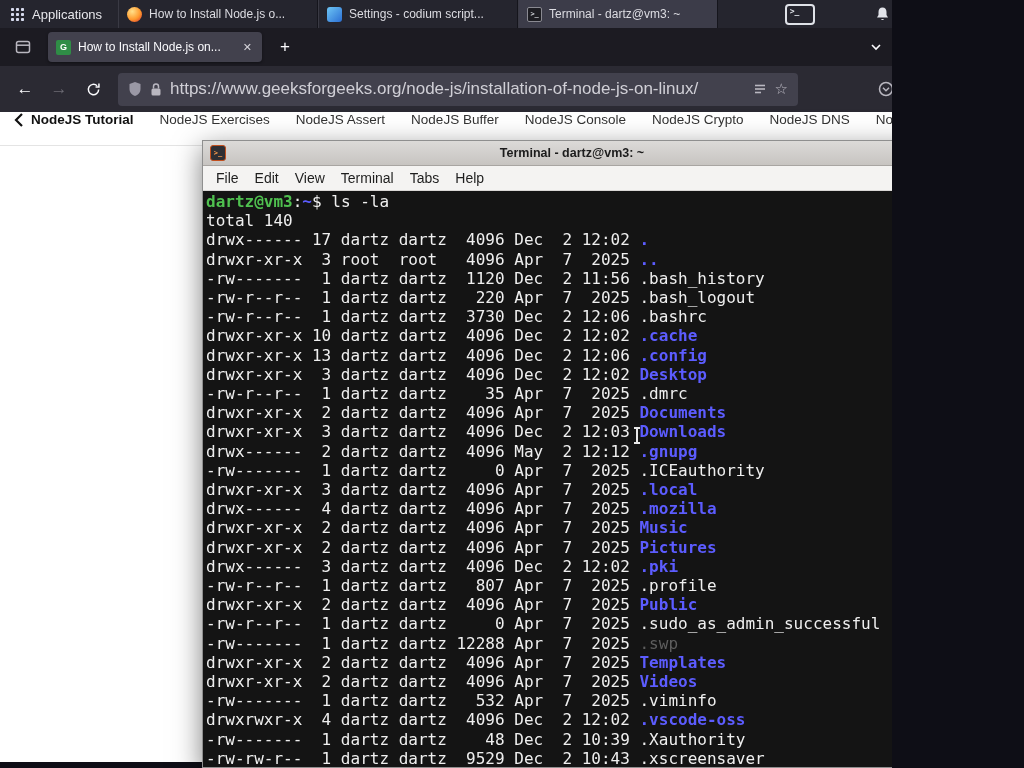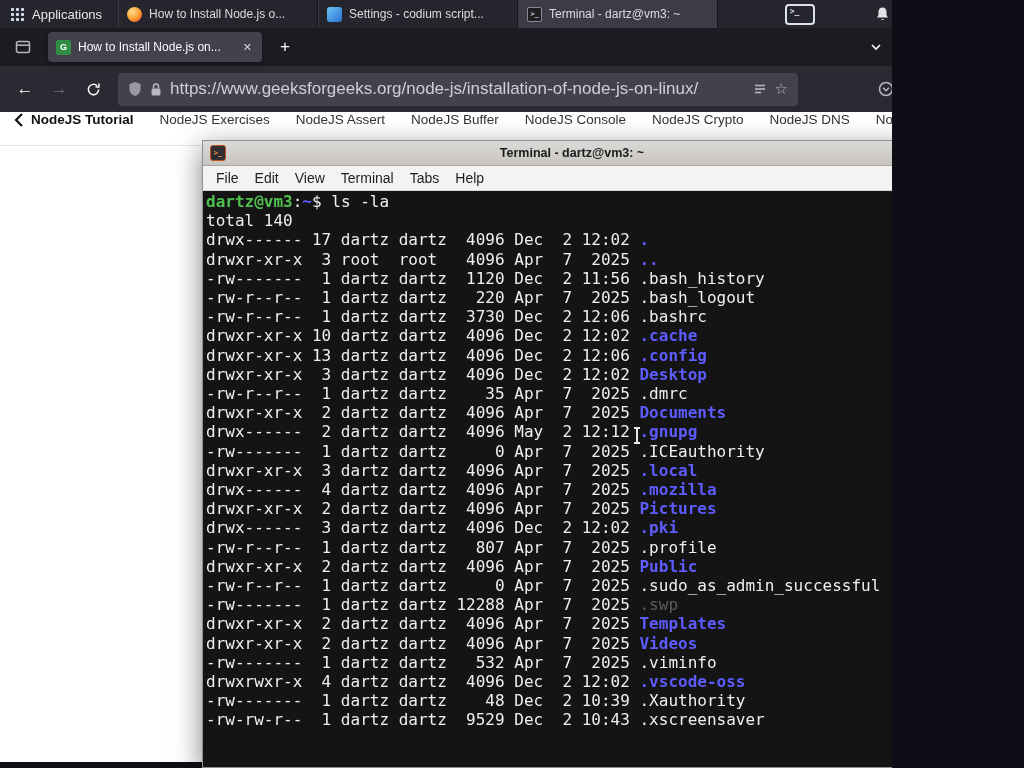--- a/index.html
+++ b/index.html
@@ -280,24 +280,26 @@
       <div class="tline"><span>drwx------ 17 dartz dartz  4096 Dec  2 12:02 </span><span class="f-dir">.</span></div>
           <div class="tline"><span>drwxr-xr-x  3 root  root   4096 Apr  7  2025 </span><span class="f-dir">..</span></div>
           <div class="tline"><span>-rw-------  1 dartz dartz  1120 Dec  2 11:56 </span><span class="f-file">.bash_history</span></div>
           <div class="tline"><span>-rw-r--r--  1 dartz dartz   220 Apr  7  2025 </span><span class="f-file">.bash_logout</span></div>
           <div class="tline"><span>-rw-r--r--  1 dartz dartz  3730 Dec  2 12:06 </span><span class="f-file">.bashrc</span></div>
           <div class="tline"><span>drwxr-xr-x 10 dartz dartz  4096 Dec  2 12:02 </span><span class="f-dir">.cache</span></div>
           <div class="tline"><span>drwxr-xr-x 13 dartz dartz  4096 Dec  2 12:06 </span><span class="f-dir">.config</span></div>
           <div class="tline"><span>drwxr-xr-x  3 dartz dartz  4096 Dec  2 12:02 </span><span class="f-dir">Desktop</span></div>
           <div class="tline"><span>-rw-r--r--  1 dartz dartz    35 Apr  7  2025 </span><span class="f-file">.dmrc</span></div>
           <div class="tline"><span>drwxr-xr-x  2 dartz dartz  4096 Apr  7  2025 </span><span class="f-dir">Documents</span></div>
+          <div class="tline"><span>drwxr-xr-x  3 dartz dartz  4096 Dec  2 12:03 </span><span class="f-dir">Downloads</span></div>
           <div class="tline"><span>drwx------  2 dartz dartz  4096 May  2 12:12 </span><span class="f-dir">.gnupg</span></div>
           <div class="tline"><span>-rw-------  1 dartz dartz     0 Apr  7  2025 </span><span class="f-file">.ICEauthority</span></div>
           <div class="tline"><span>drwxr-xr-x  3 dartz dartz  4096 Apr  7  2025 </span><span class="f-dir">.local</span></div>
           <div class="tline"><span>drwx------  4 dartz dartz  4096 Apr  7  2025 </span><span class="f-dir">.mozilla</span></div>
+          <div class="tline"><span>drwxr-xr-x  2 dartz dartz  4096 Apr  7  2025 </span><span class="f-dir">Music</span></div>
           <div class="tline"><span>drwxr-xr-x  2 dartz dartz  4096 Apr  7  2025 </span><span class="f-dir">Pictures</span></div>
           <div class="tline"><span>drwx------  3 dartz dartz  4096 Dec  2 12:02 </span><span class="f-dir">.pki</span></div>
           <div class="tline"><span>-rw-r--r--  1 dartz dartz   807 Apr  7  2025 </span><span class="f-file">.profile</span></div>
           <div class="tline"><span>drwxr-xr-x  2 dartz dartz  4096 Apr  7  2025 </span><span class="f-dir">Public</span></div>
           <div class="tline"><span>-rw-r--r--  1 dartz dartz     0 Apr  7  2025 </span><span class="f-file">.sudo_as_admin_successful</span></div>
           <div class="tline"><span>-rw-------  1 dartz dartz 12288 Apr  7  2025 </span><span class="f-dim">.swp</span></div>
           <div class="tline"><span>drwxr-xr-x  2 dartz dartz  4096 Apr  7  2025 </span><span class="f-dir">Templates</span></div>
           <div class="tline"><span>drwxr-xr-x  2 dartz dartz  4096 Apr  7  2025 </span><span class="f-dir">Videos</span></div>
           <div class="tline"><span>-rw-------  1 dartz dartz   532 Apr  7  2025 </span><span class="f-file">.viminfo</span></div>
           <div class="tline"><span>drwxrwxr-x  4 dartz dartz  4096 Dec  2 12:02 </span><span class="f-dir">.vscode-oss</span></div>

